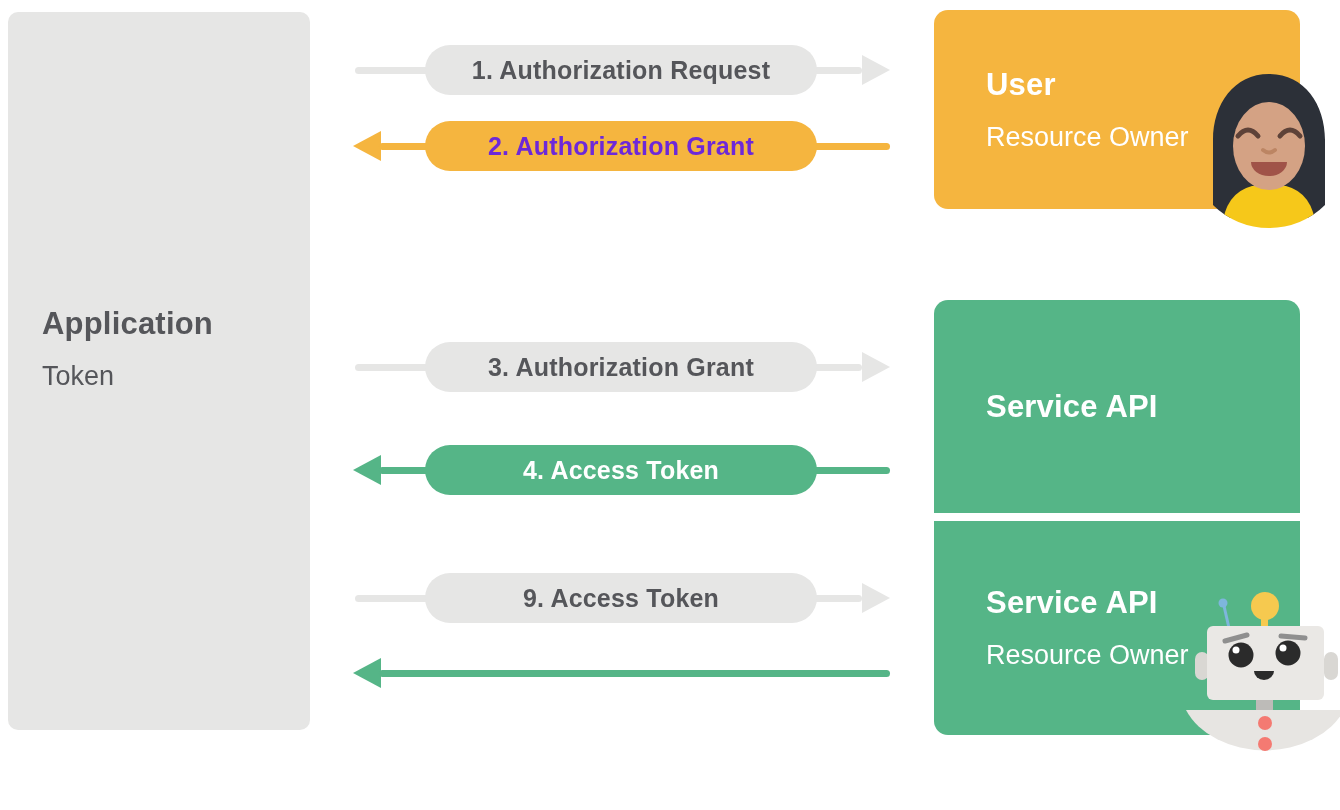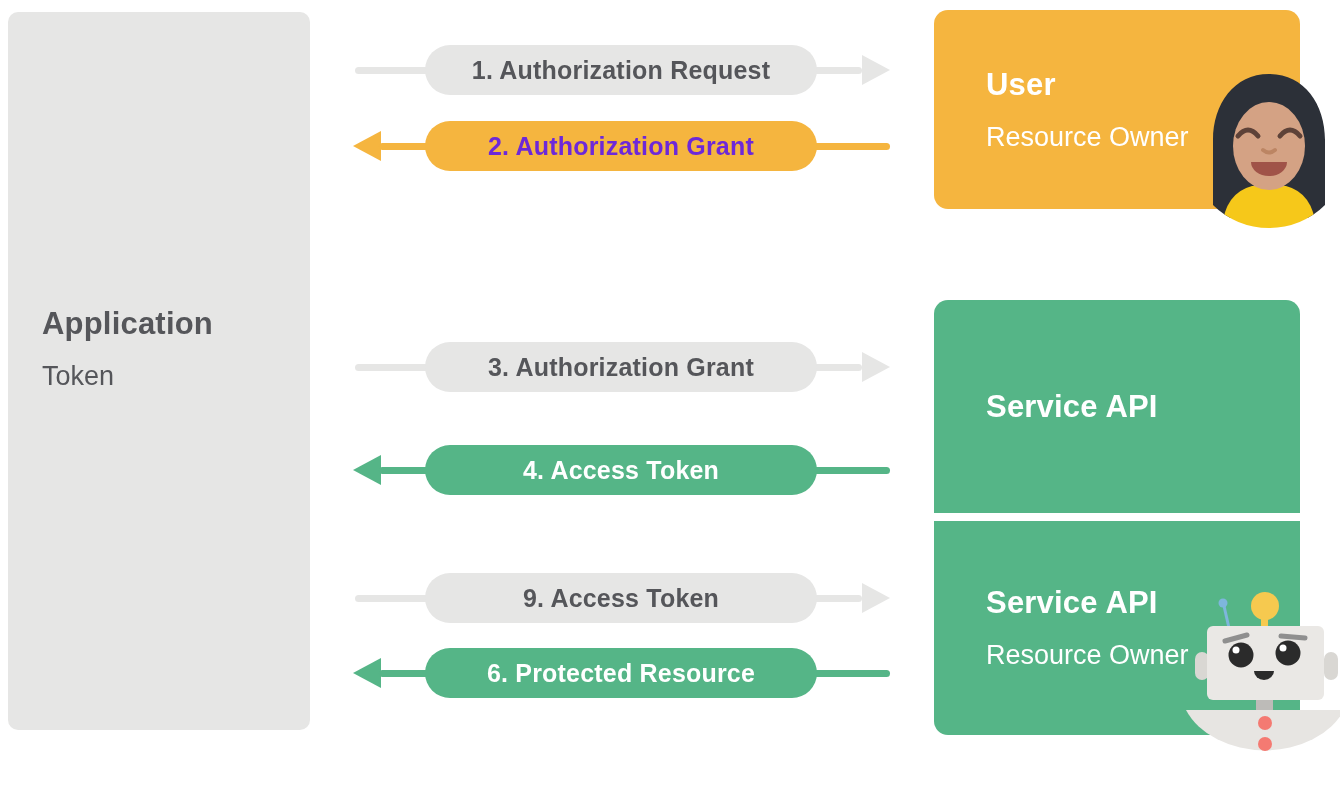--- a/index.html
+++ b/index.html
@@ -104,23 +104,20 @@
     <div class="line"></div>
     <div class="head"></div>
     <div class="pill">
       <span>9. Access Token</span>
     </div>
   </div>
 
   <div class="row row6 left green">
     <div class="line"></div>
     <div class="head"></div>
-    <div class="pill">
-      <span>6. Protected Resource</span>
-    </div>
   </div>
 
   <div class="entity user">
     <div class="box-title">User</div>
     <div class="box-subtitle">Resource Owner</div>
   </div>
 
   <div class="entity auth">
     <div class="box-title">Service API</div>
   </div>

